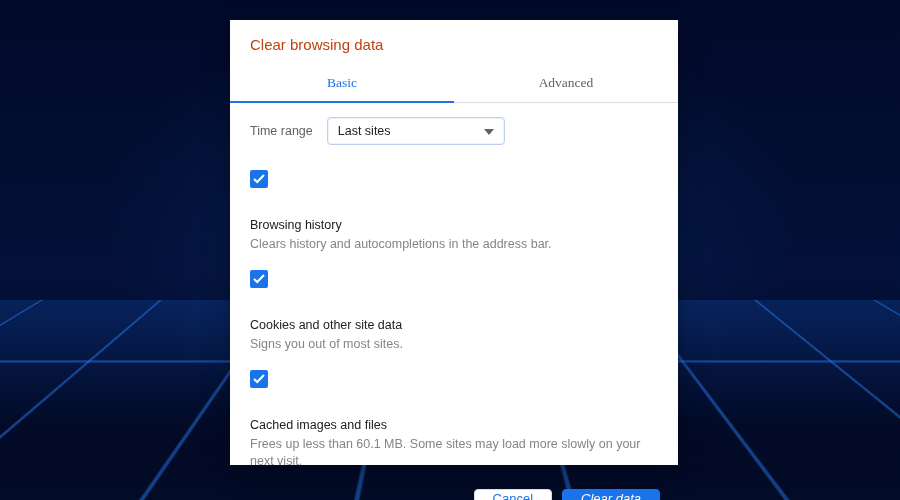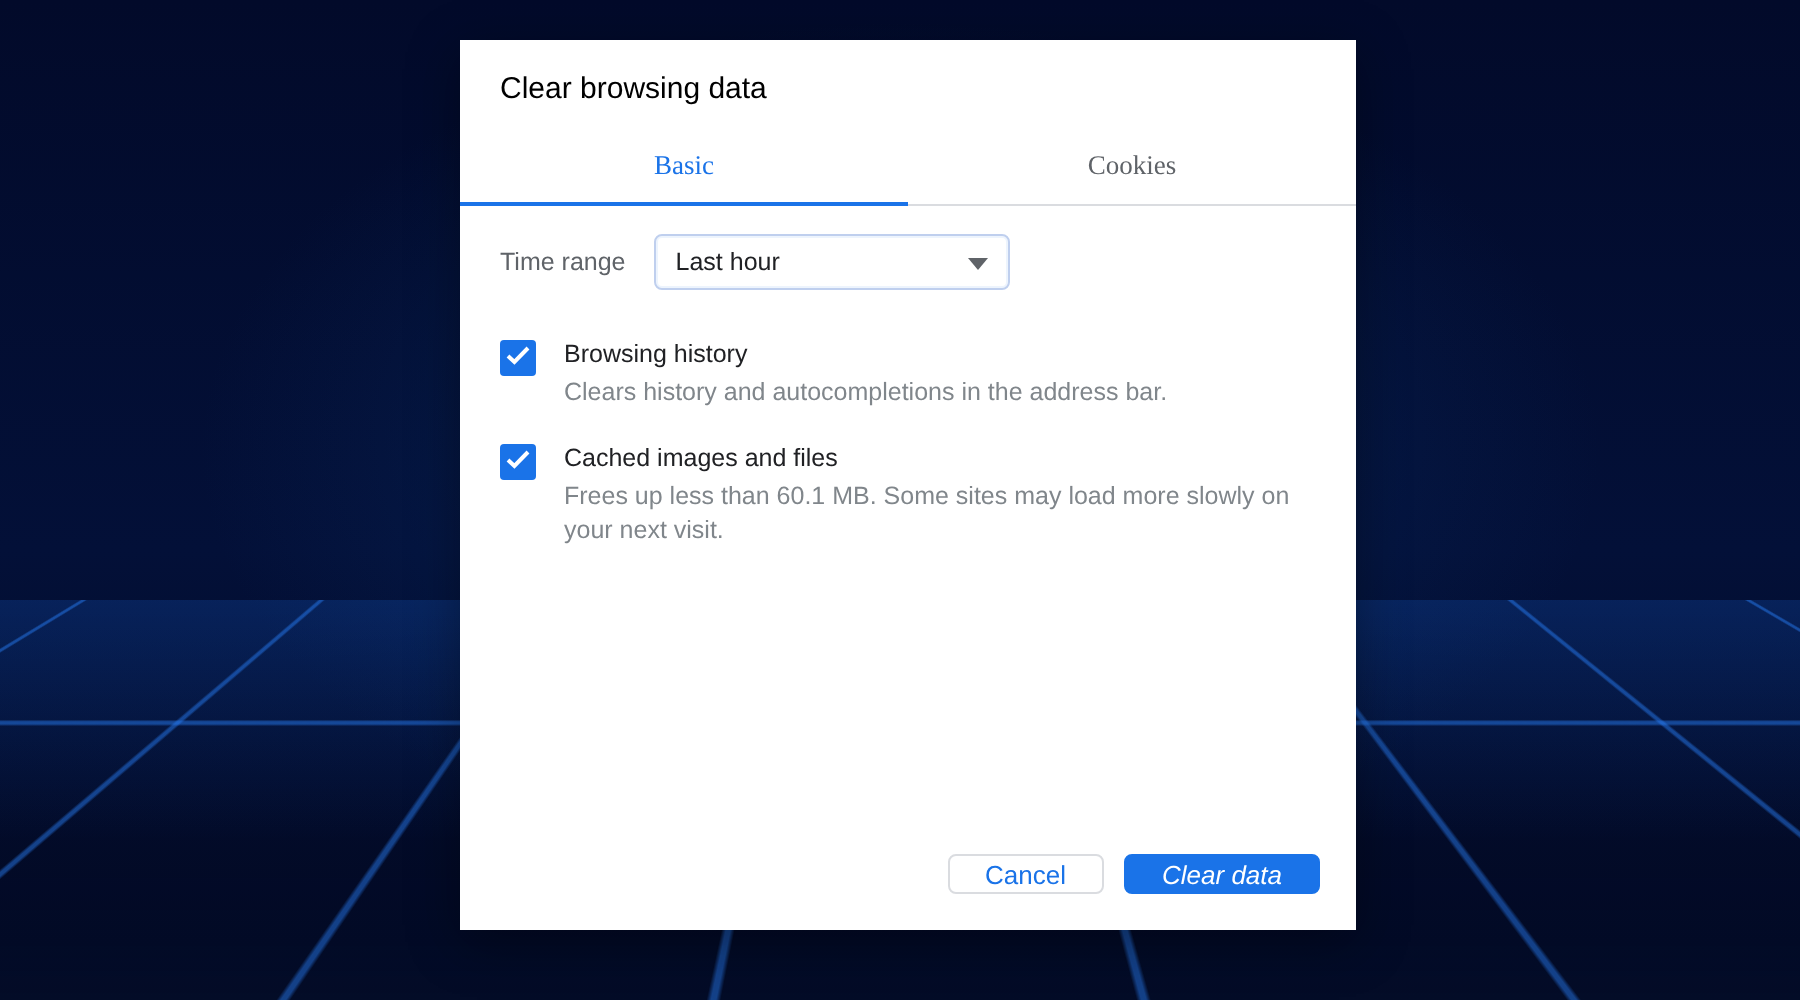--- a/index.html
+++ b/index.html
@@ -45,21 +45,21 @@
       top: 20px;
       width: 448px;
       height: 445px;
       background: #fff;
       display: flex;
       flex-direction: column;
       box-shadow: 0 6px 24px rgba(0,0,0,0.35);
     }
     .title {
       font-size: 15px;
-      color: #000000;
+      color: #c2410c;
       padding: 16px 20px 14px 20px;
     }
     .tabs {
       display: flex;
       border-bottom: 1px solid #dadce0;
       font-family: Liberation Serif, serif;
     }
     .tab {
       flex: 1;
       text-align: center;
@@ -94,22 +94,23 @@
       padding: 0 10px;
       font-size: 12.5px;
       color: #202124;
       cursor: pointer;
       box-shadow: inset 0 0 0 1px rgba(26,115,232,0.08);
     }
     .select svg { width: 10px; height: 6px; }
     .items { padding: 2px 20px 0 20px; }
     .item {
       display: flex;
-      gap: 14px;
+      gap: 29px;
       padding: 12px 0 4px 0;
+      flex-direction: column;
     }
     .chk {
       flex: 0 0 18px;
       width: 18px; height: 18px;
       margin-top: 1px;
       background: #1a73e8;
       border-radius: 2px;
       display: flex;
       align-items: center;
       justify-content: center;
@@ -166,28 +167,28 @@
 </div>
 
 <div class="dialog">
   <div class="title">Clear browsing data</div>
 
   <div class="tabs">
     <div class="tab active">
       <span>Basic</span>
     </div>
     <div class="tab">
-      <span>Cookies</span>
+      <span>Advanced</span>
     </div>
   </div>
 
   <div class="range-row">
     <span class="range-label">Time range</span>
     <div class="select">
-      <span>Last hour</span>
+      <span>Last sites</span>
       <span>
         <svg viewBox="0 0 10 6">
             <path d="M0 0 L5 6 L10 0 Z" fill="#5f6368"></path>
           </svg>
       </span>
     </div>
   </div>
 
   <div class="items">
 
@@ -198,30 +199,43 @@
               <path d="M1 5 L4.2 8 L11 1" fill="none" stroke="#fff" stroke-width="2"></path>
             </svg>
         </span>
       </div>
       <div class="item-text">
         <div class="item-title">Browsing history</div>
         <div class="item-desc">Clears history and autocompletions in the address bar.</div>
       </div>
     </div>
 
-
     <div class="item">
       <div class="chk">
         <span>
           <svg viewBox="0 0 12 10">
               <path d="M1 5 L4.2 8 L11 1" fill="none" stroke="#fff" stroke-width="2"></path>
             </svg>
         </span>
       </div>
       <div class="item-text">
+        <div class="item-title">Cookies and other site data</div>
+        <div class="item-desc">Signs you out of most sites.</div>
+      </div>
+    </div>
+
+    <div class="item">
+      <div class="chk">
+        <span>
+          <svg viewBox="0 0 12 10">
+              <path d="M1 5 L4.2 8 L11 1" fill="none" stroke="#fff" stroke-width="2"></path>
+            </svg>
+        </span>
+      </div>
+      <div class="item-text">
         <div class="item-title">Cached images and files</div>
         <div class="item-desc">Frees up less than 60.1 MB. Some sites may load more slowly on your next visit.</div>
       </div>
     </div>
 
   </div>
 
   <div class="spacer"></div>
 
   <div class="actions">

